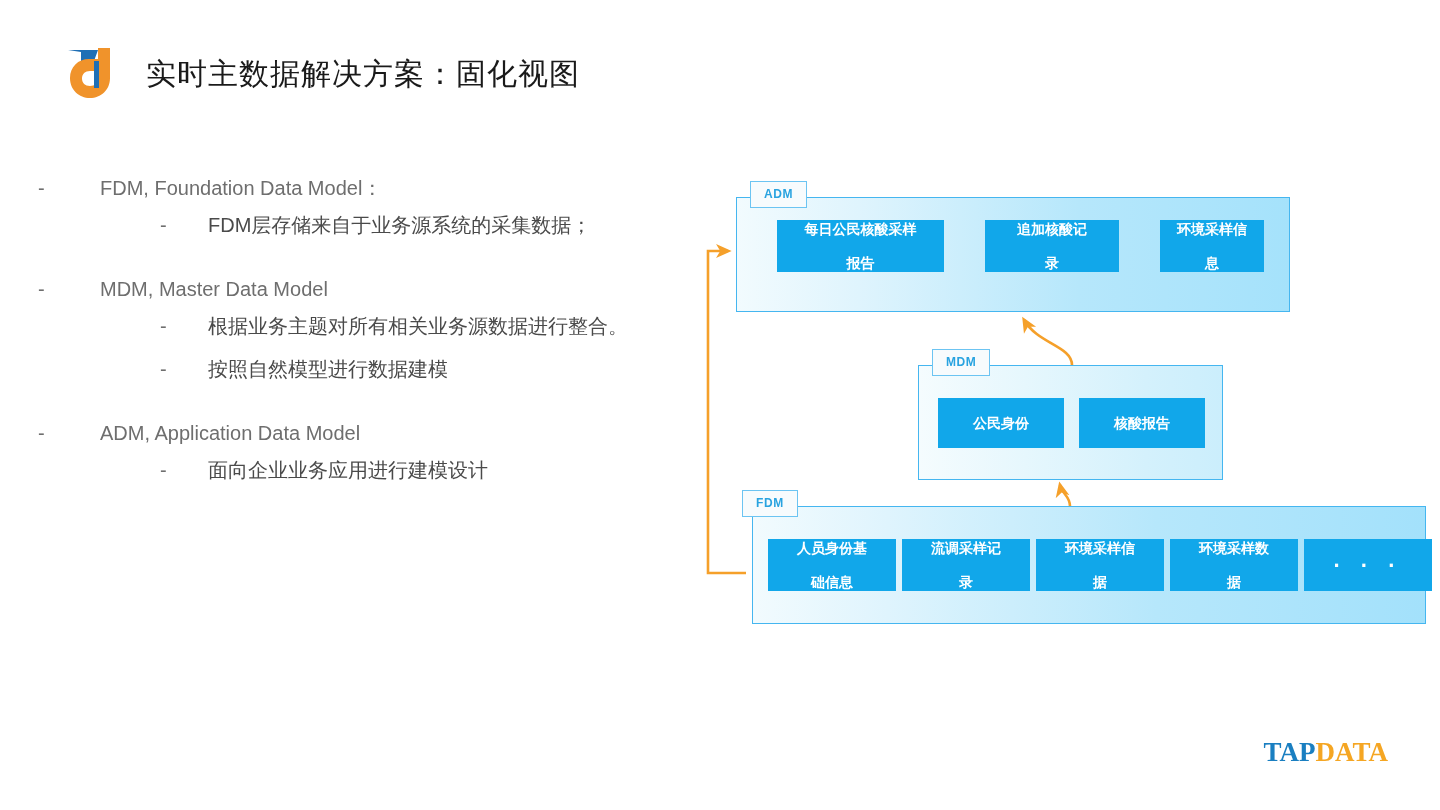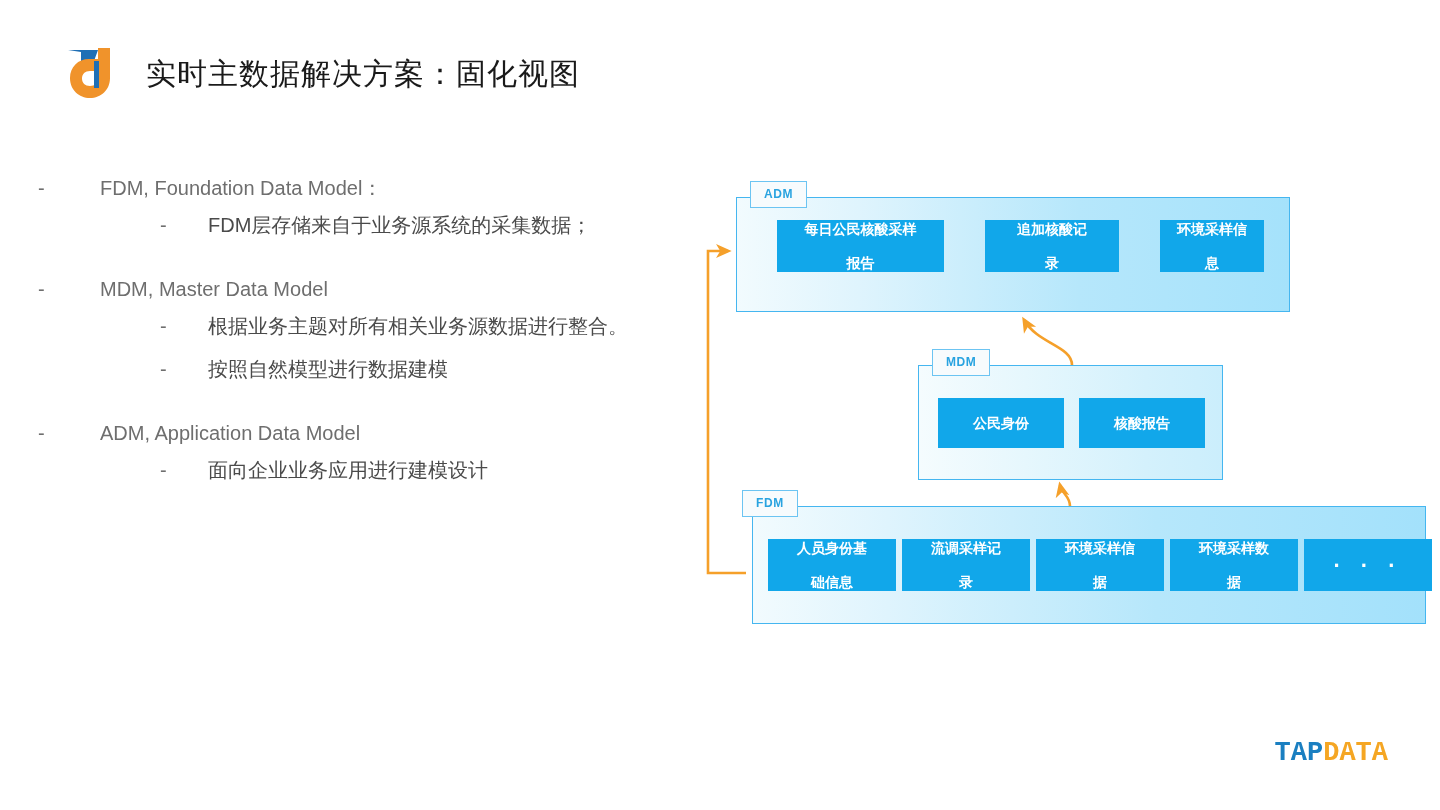--- a/index.html
+++ b/index.html
@@ -133,21 +133,21 @@
   .row-fdm .node.dots{
     font-size:22px;letter-spacing:7px;font-weight:700;
   }
 
   .arrows{position:absolute;left:0;top:0;width:730px;height:470px;pointer-events:none;}
 
   
   .brand{
     position:absolute;right:52px;bottom:42px;
     font-size:27px;font-weight:700;letter-spacing:0px;
-    font-family:Liberation Mono, monospace;
+    font-family:Liberation Serif, serif;
   }
   .brand .tap{color:#1a7fc1;}
   .brand .data{color:#f5a623;}
 </style>
 </head>
 <body>
 
 <div class="header">
   <div class="logo-mark">
     <svg viewBox="0 0 60 60" width="60" height="60" aria-hidden="true">

